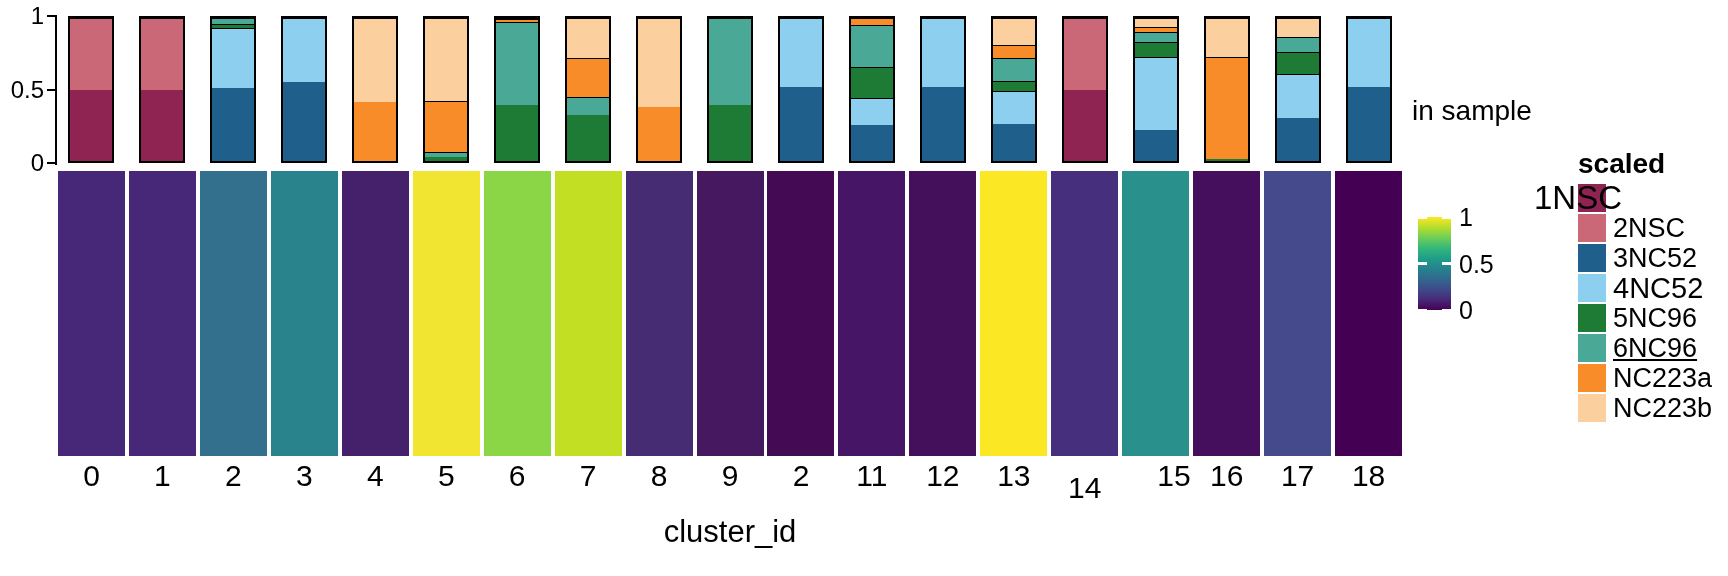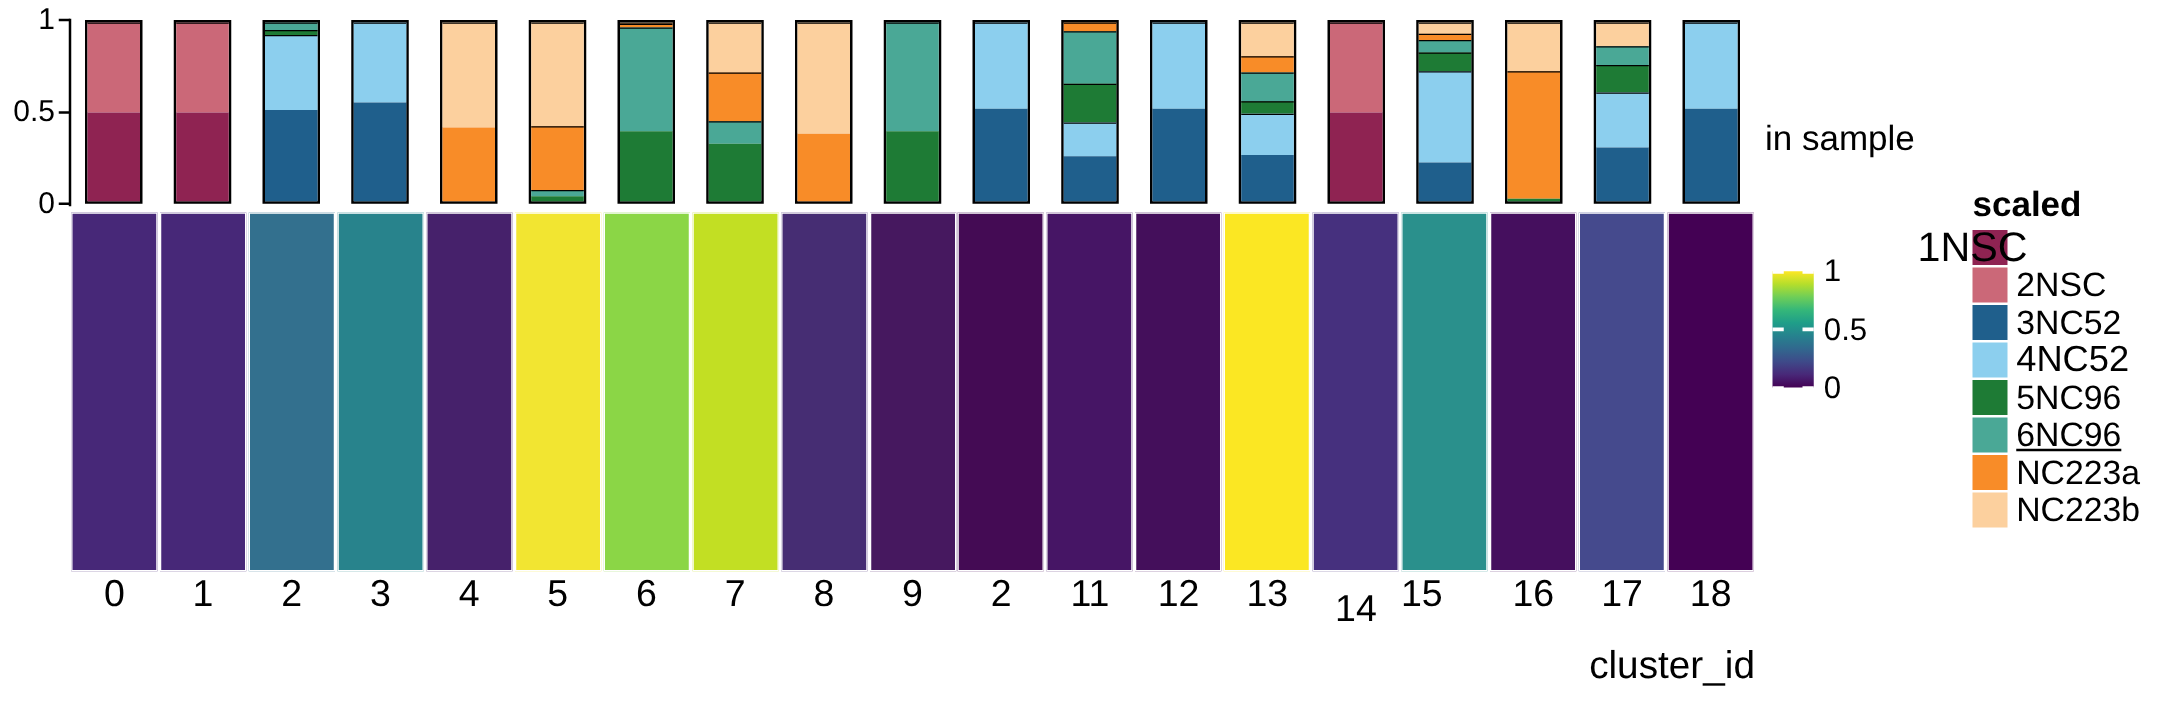--- a/index.html
+++ b/index.html
@@ -6,21 +6,21 @@
   #stage{
     position:relative;width:1728px;height:576px;background:#ffffff;overflow:hidden;
     font-family:"Liberation Sans","DejaVu Sans",sans-serif;color:#000;
   }
   .abs{position:absolute;box-sizing:border-box;}
   
   #y-axis-line{left:55px;top:15px;width:2px;height:150px;background:#000;}
   .bar{border:2px solid #000;display:flex;flex-direction:column-reverse;background:#fff;}
   .bar-seg{width:100%;box-sizing:border-box;border-top:1.6px solid #000;}
   .bar-seg:first-child{border-top:none;}
-  #x-axis-title{left:56px;width:1348px;top:514px;text-align:right;font-size:31px;}
+  #x-axis-title{left:56px;width:1348px;top:514px;text-align:center;font-size:31px;}
   
   .caption-line{left:1412px;font-size:28px;line-height:30px;white-space:nowrap;}
   .legend-title{font-size:28px;font-weight:bold;white-space:nowrap;}
   #colorbar{left:1418px;top:217px;width:33px;height:93px;}
 </style>
 </head>
 <body>
 
 <div id="stage">
 
@@ -168,21 +168,21 @@
     <div class="abs" style="left: 765.975px; top: 459px; width: 70px; text-align: center; font-size: 30px; line-height: 34px;">2</div>
     <div class="abs" style="left: 837.425px; top: 170px; width: 69px; height: 287px; background: rgb(70, 21, 101); border: 1px solid rgb(255, 255, 255);"></div>
     <div class="abs" style="left: 836.925px; top: 459px; width: 70px; text-align: center; font-size: 30px; line-height: 34px;">11</div>
     <div class="abs" style="left: 908.375px; top: 170px; width: 69px; height: 287px; background: rgb(68, 15, 91); border: 1px solid rgb(255, 255, 255);"></div>
     <div class="abs" style="left: 907.875px; top: 459px; width: 70px; text-align: center; font-size: 30px; line-height: 34px;">12</div>
     <div class="abs" style="left: 979.325px; top: 170px; width: 69px; height: 287px; background: rgb(251, 231, 35); border: 1px solid rgb(255, 255, 255);"></div>
     <div class="abs" style="left: 978.825px; top: 459px; width: 70px; text-align: center; font-size: 30px; line-height: 34px;">13</div>
     <div class="abs" style="left: 1050.28px; top: 170px; width: 69px; height: 287px; background: rgb(70, 48, 126); border: 1px solid rgb(255, 255, 255);"></div>
     <div class="abs" style="left: 1049.78px; top: 459px; width: 70px; text-align: center; font-size: 30px; line-height: 34px; margin-top: 12px;">14</div>
     <div class="abs" style="left: 1121.22px; top: 170px; width: 69px; height: 287px; background: rgb(42, 144, 140); border: 1px solid rgb(255, 255, 255);"></div>
-    <div class="abs" style="left: 1120.72px; top: 459px; width: 70px; text-align: left; font-size: 30px; line-height: 34px;">15</div>
+    <div class="abs" style="left: 1120.72px; top: 459px; width: 70px; text-align: right; font-size: 30px; line-height: 34px;">15</div>
     <div class="abs" style="left: 1192.17px; top: 170px; width: 69px; height: 287px; background: rgb(69, 15, 94); border: 1px solid rgb(255, 255, 255);"></div>
     <div class="abs" style="left: 1191.67px; top: 459px; width: 70px; text-align: center; font-size: 30px; line-height: 34px;">16</div>
     <div class="abs" style="left: 1263.12px; top: 170px; width: 69px; height: 287px; background: rgb(69, 74, 141); border: 1px solid rgb(255, 255, 255);"></div>
     <div class="abs" style="left: 1262.62px; top: 459px; width: 70px; text-align: center; font-size: 30px; line-height: 34px;">17</div>
     <div class="abs" style="left: 1334.08px; top: 170px; width: 69px; height: 287px; background: rgb(68, 1, 84); border: 1px solid rgb(255, 255, 255);"></div>
     <div class="abs" style="left: 1333.58px; top: 459px; width: 70px; text-align: center; font-size: 30px; line-height: 34px;">18</div>
     <div class="abs" style="left: 1418px; top: 215.5px; width: 9px; height: 3px; background: rgb(255, 255, 255);"></div>
     <div class="abs" style="left: 1442px; top: 215.5px; width: 9px; height: 3px; background: rgb(255, 255, 255);"></div>
     <div class="abs" style="left: 1459px; top: 205px; font-size: 25px; line-height: 25px;">1</div>
     <div class="abs" style="left: 1418px; top: 262px; width: 9px; height: 3px; background: rgb(255, 255, 255);"></div>

